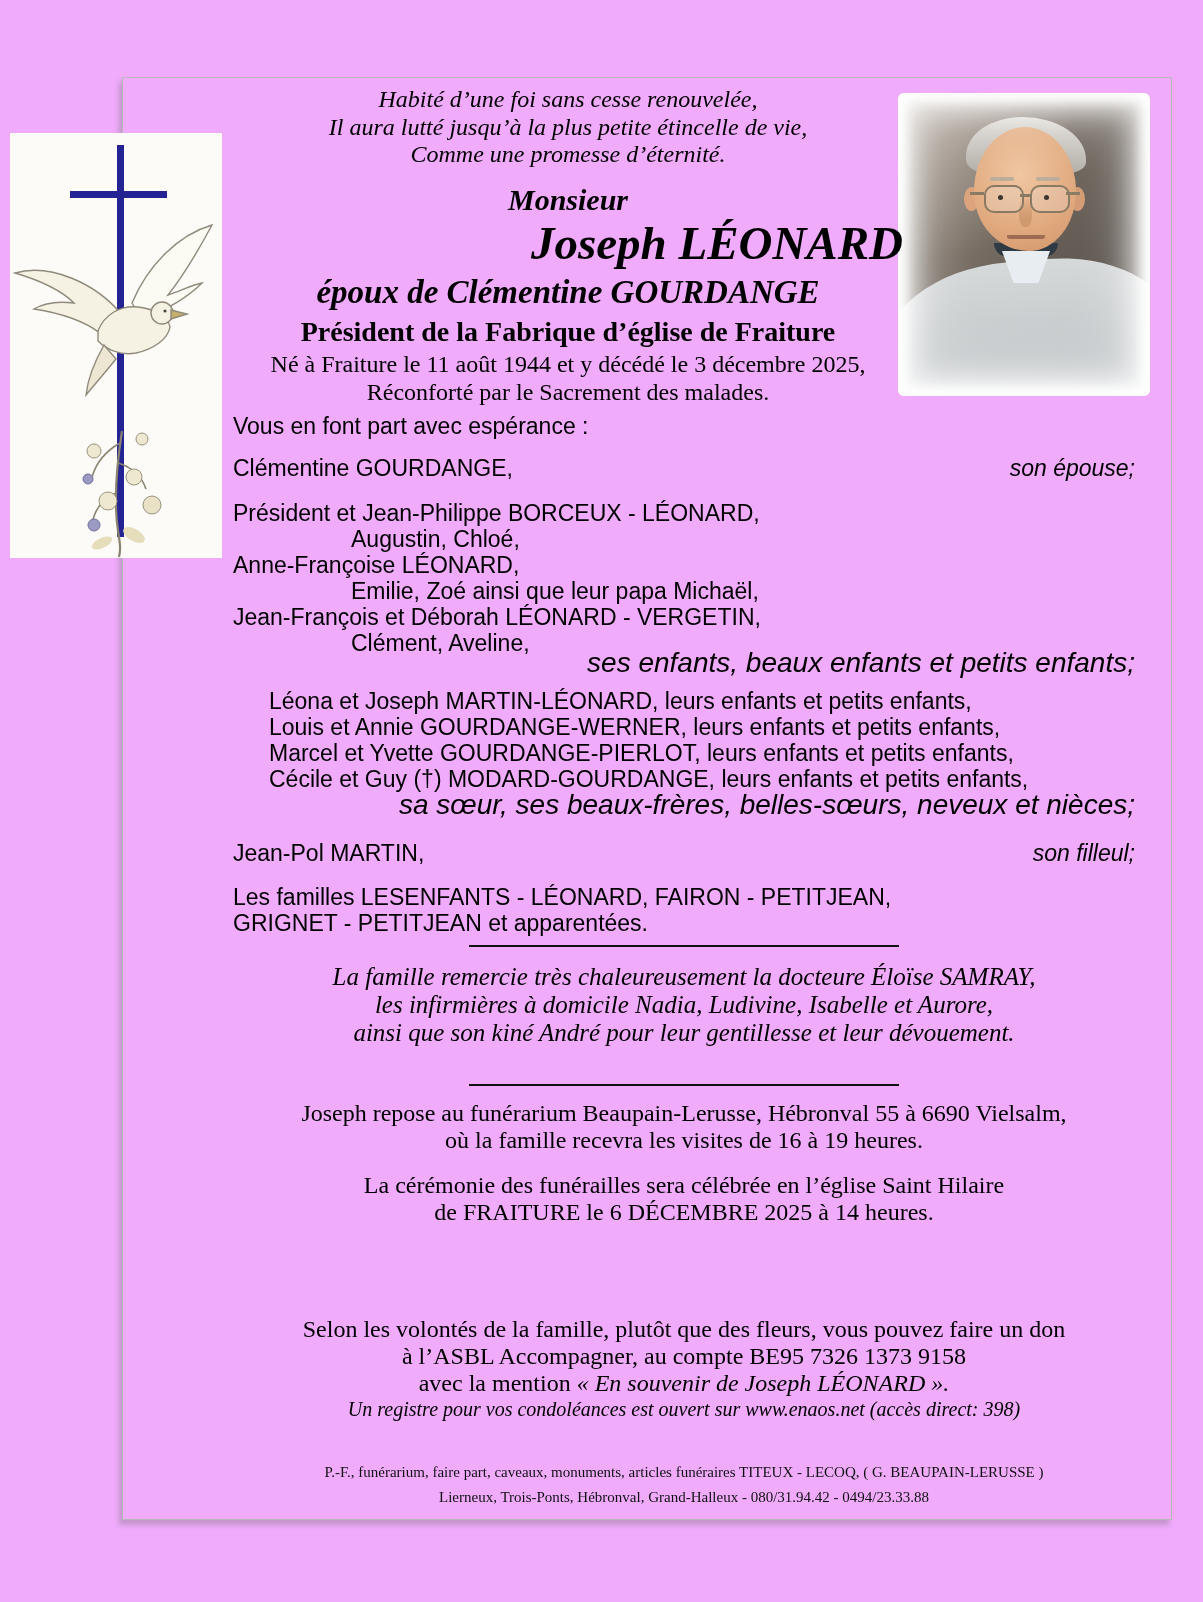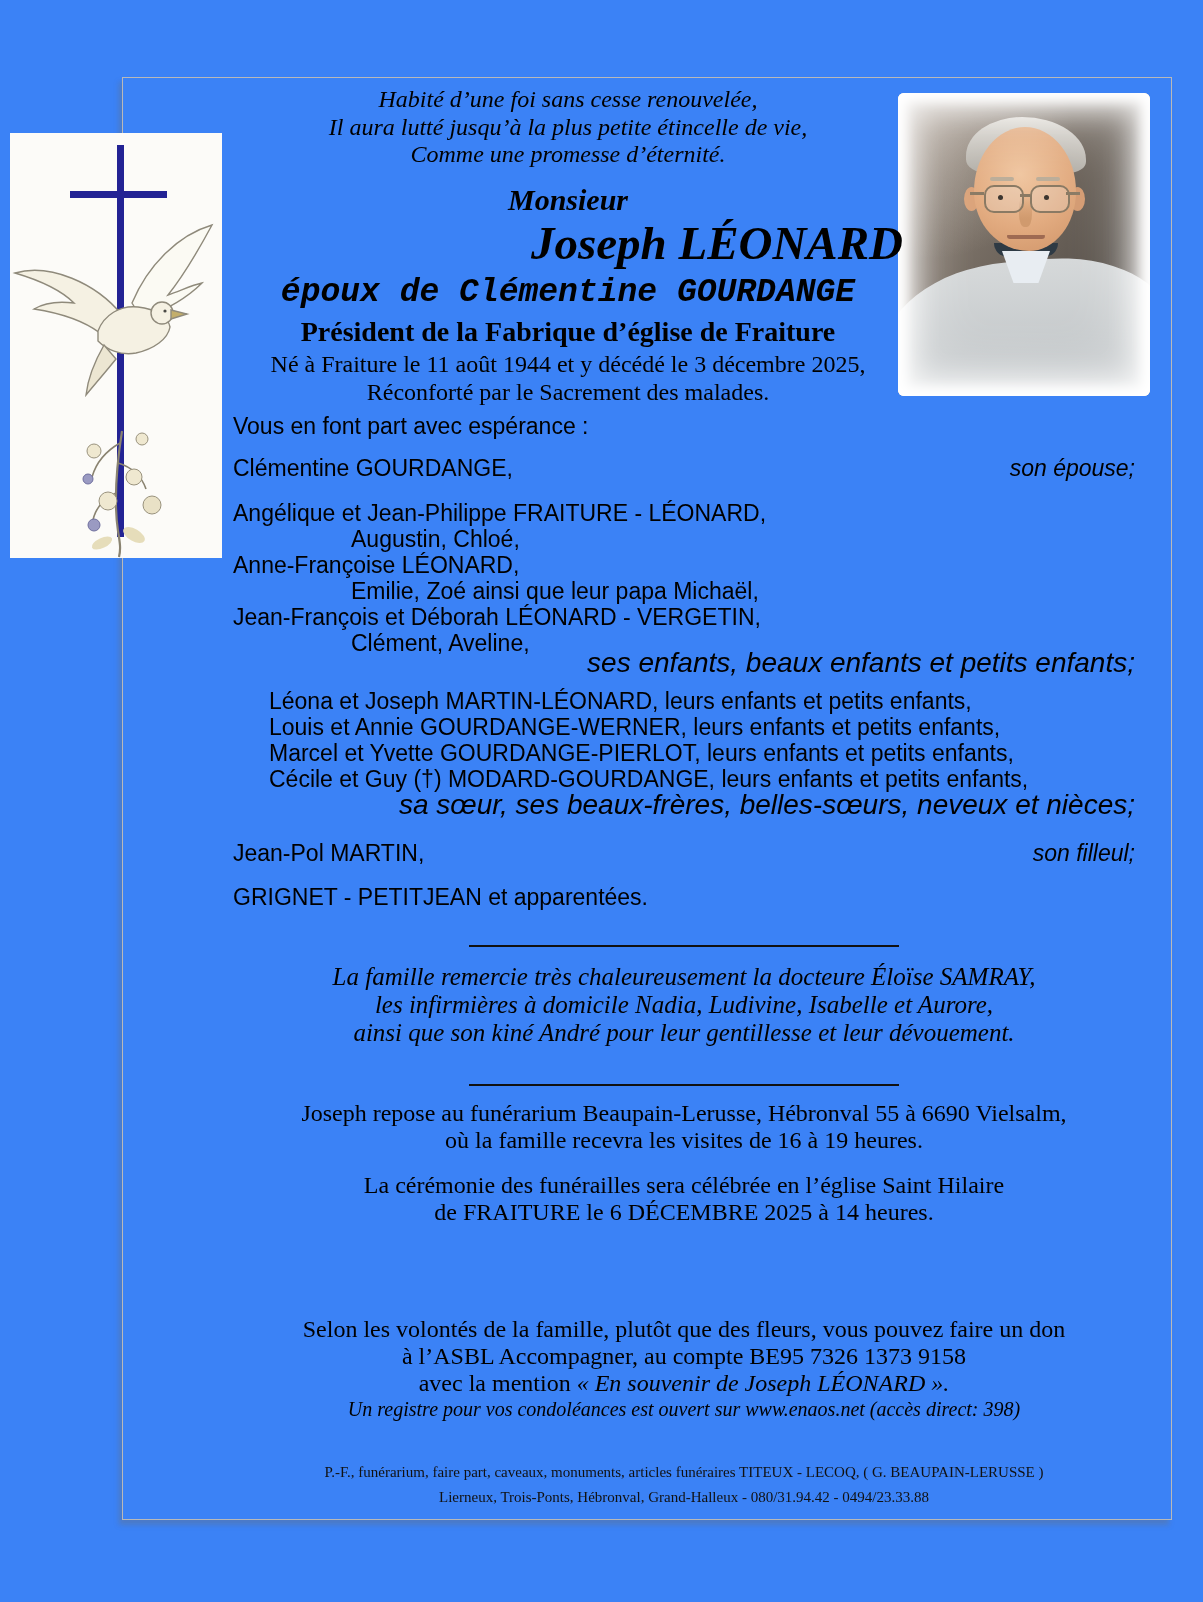--- a/index.html
+++ b/index.html
@@ -1,16 +1,16 @@
 <!DOCTYPE html>
 <html lang="fr"><head>
 <meta charset="utf-8">
 <style>
   html,body{margin:0;padding:0;background:#ffffff;}
-  .page{position:relative;width:1203px;height:1602px;background:#3b82f6;overflow:hidden;
+  .page{position:relative;width:1203px;height:1602px;background:#f0abfc;overflow:hidden;
         color:#000;font-family:"Liberation Serif","DejaVu Serif",serif;}
   .sans{font-family:"Liberation Sans","DejaVu Sans",sans-serif;}
   .abs{position:absolute;}
 
   
   .card-border{position:absolute;left:122px;top:77px;width:1048px;height:1441px;
                border:1px solid #b9b9b9;box-shadow:-3px 5px 5px rgba(110,110,110,.35);}
 
   
   .artwork{position:absolute;left:10px;top:133px;width:212px;height:425px;}
@@ -42,21 +42,21 @@
   .p-eye{width:5px;height:5px;background:#3c3630;border-radius:50%;top:102px;}
   .p-eye.l{left:100px;} .p-eye.r{left:146px;}
   .p-nose{left:121px;top:102px;width:13px;height:32px;background:linear-gradient(180deg,rgba(208,154,110,0),#d09a6e 75%);border-radius:40%;}
   .p-mouth{left:109px;top:142px;width:38px;height:4px;background:#9e6a52;border-radius:2px 2px 8px 8px;}
   .p-vignette{inset:0;box-shadow:inset 0 0 12px 8px #ffffff,inset 0 0 28px 16px rgba(255,255,255,.85),inset 0 0 52px 32px rgba(255,255,255,.35);}
 
   
   .quote{left:233px;top:86px;width:670px;text-align:center;font-style:italic;font-size:24px;line-height:27.5px;}
   .civility{left:233px;top:183px;width:670px;text-align:center;font-weight:bold;font-style:italic;font-size:30px;}
   .name{left:233px;top:216px;width:670px;text-align:right;font-weight:bold;font-style:italic;font-size:47px;}
-  .spouse-line{left:233px;top:274px;width:670px;text-align:center;font-weight:bold;font-style:italic;font-size:33px;font-family:Liberation Mono, monospace;}
+  .spouse-line{left:233px;top:274px;width:670px;text-align:center;font-weight:bold;font-style:italic;font-size:33px;}
   .role-line{left:233px;top:316px;width:670px;text-align:center;font-weight:bold;font-size:28px;}
   .birth-line{left:233px;top:351px;width:670px;text-align:center;font-size:24px;}
   .sacrament-line{left:233px;top:379px;width:670px;text-align:center;font-size:24px;}
 
   .intro{left:233px;top:413px;width:902px;font-size:23px;}
   .pair-row{left:233px;top:455px;width:902px;display:flex;justify-content:space-between;font-size:23px;}
   .pair-row .rel{font-style:italic;}
   .names-block{left:233px;width:902px;font-size:23px;line-height:26px;}
   .names-block .indent{padding-left:118px;}
   .children-block{top:500px;}
@@ -153,21 +153,21 @@
   <div class="abs sacrament-line">Réconforté par le Sacrement des malades.</div>
 
   <div class="abs intro sans">Vous en font part avec espérance :</div>
 
   <div class="abs pair-row sans">
     <span>Clémentine GOURDANGE,</span>
     <span class="rel">son épouse;</span>
   </div>
 
   <div class="abs names-block children-block sans">
-    <div>Angélique et Jean-Philippe FRAITURE - LÉONARD,</div>
+    <div>Président et Jean-Philippe BORCEUX - LÉONARD,</div>
     <div class="indent">Augustin, Chloé,</div>
     <div>Anne-Françoise LÉONARD,</div>
     <div class="indent">Emilie, Zoé ainsi que leur papa Michaël,</div>
     <div>Jean-François et Déborah LÉONARD - VERGETIN,</div>
     <div class="indent">Clément, Aveline,</div>
   </div>
   <div class="abs relation-line children-relation sans">ses enfants, beaux enfants et petits enfants;</div>
 
   <div class="abs names-block siblings-block sans">
     <div>Léona et Joseph MARTIN-LÉONARD, leurs enfants et petits enfants,</div>
@@ -176,20 +176,21 @@
     <div>Cécile et Guy (†) MODARD-GOURDANGE, leurs enfants et petits enfants,</div>
   </div>
   <div class="abs relation-line siblings-relation sans">sa sœur, ses beaux-frères, belles-sœurs, neveux et nièces;</div>
 
   <div class="abs pair-row godson-row sans">
     <span>Jean-Pol MARTIN,</span>
     <span class="rel">son filleul;</span>
   </div>
 
   <div class="abs names-block families-block sans">
+    <div>Les familles LESENFANTS - LÉONARD, FAIRON - PETITJEAN,</div>
     <div>GRIGNET - PETITJEAN et apparentées.</div>
   </div>
 
   <div class="abs divider divider1"></div>
 
   <div class="abs thanks">
     <div>La famille remercie très chaleureusement la docteure Éloïse SAMRAY,</div>
     <div>les infirmières à domicile Nadia, Ludivine, Isabelle et Aurore,</div>
     <div>ainsi que son kiné André pour leur gentillesse et leur dévouement.</div>
   </div>

